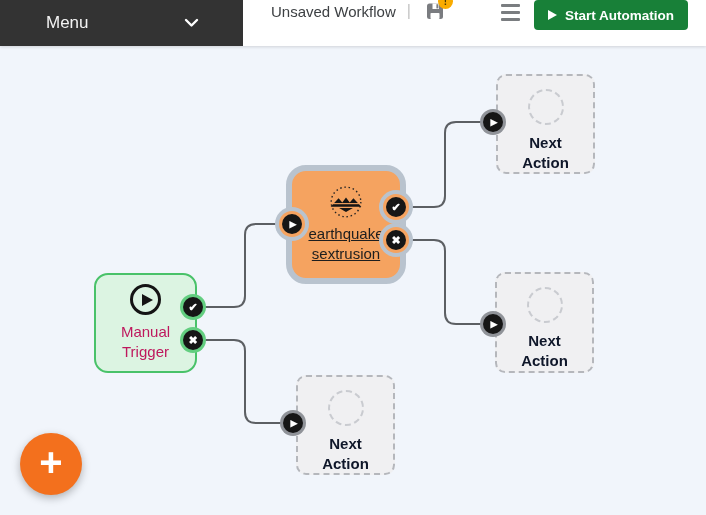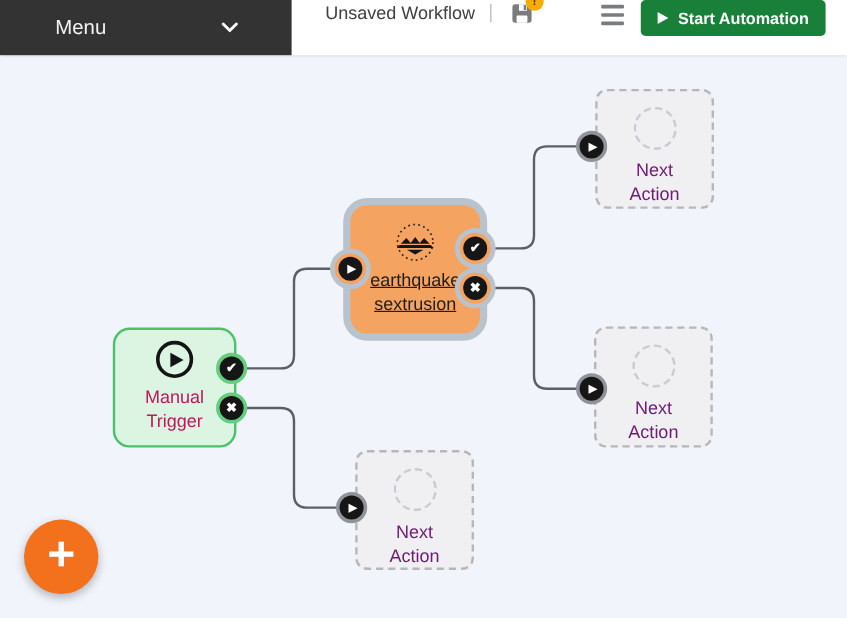--- a/index.html
+++ b/index.html
@@ -71,21 +71,21 @@
   }
   .node-eq .node-label { color:#1e1e1e;text-decoration:underline; }
 
   
   .node-next {
     width:99px; height:100px; background:#f0f0f2;
     border:2px dashed #b5b7bc; border-radius:10px;
     display:flex; flex-direction:column; align-items:center; padding-top:13px; gap:8px;
     cursor:pointer;
   }
-  .node-next .node-label { color:#701a75; }
+  .node-next .node-label { color:#0f172a;font-weight:bold; }
   .ghost-circle { width:36px; height:36px; border:2px dashed #c9cbd0; border-radius:50%; flex:none; }
   .pos-top    { left:496px; top:28px; }
   .pos-mid    { left:495px; top:226px; height:101px; }
   .pos-bottom { left:296px; top:329px; }
 
   
   .port {
     position:absolute; width:26px; height:26px; border-radius:50%;
     display:flex; align-items:center; justify-content:center; z-index:6; cursor:crosshair;
   }

